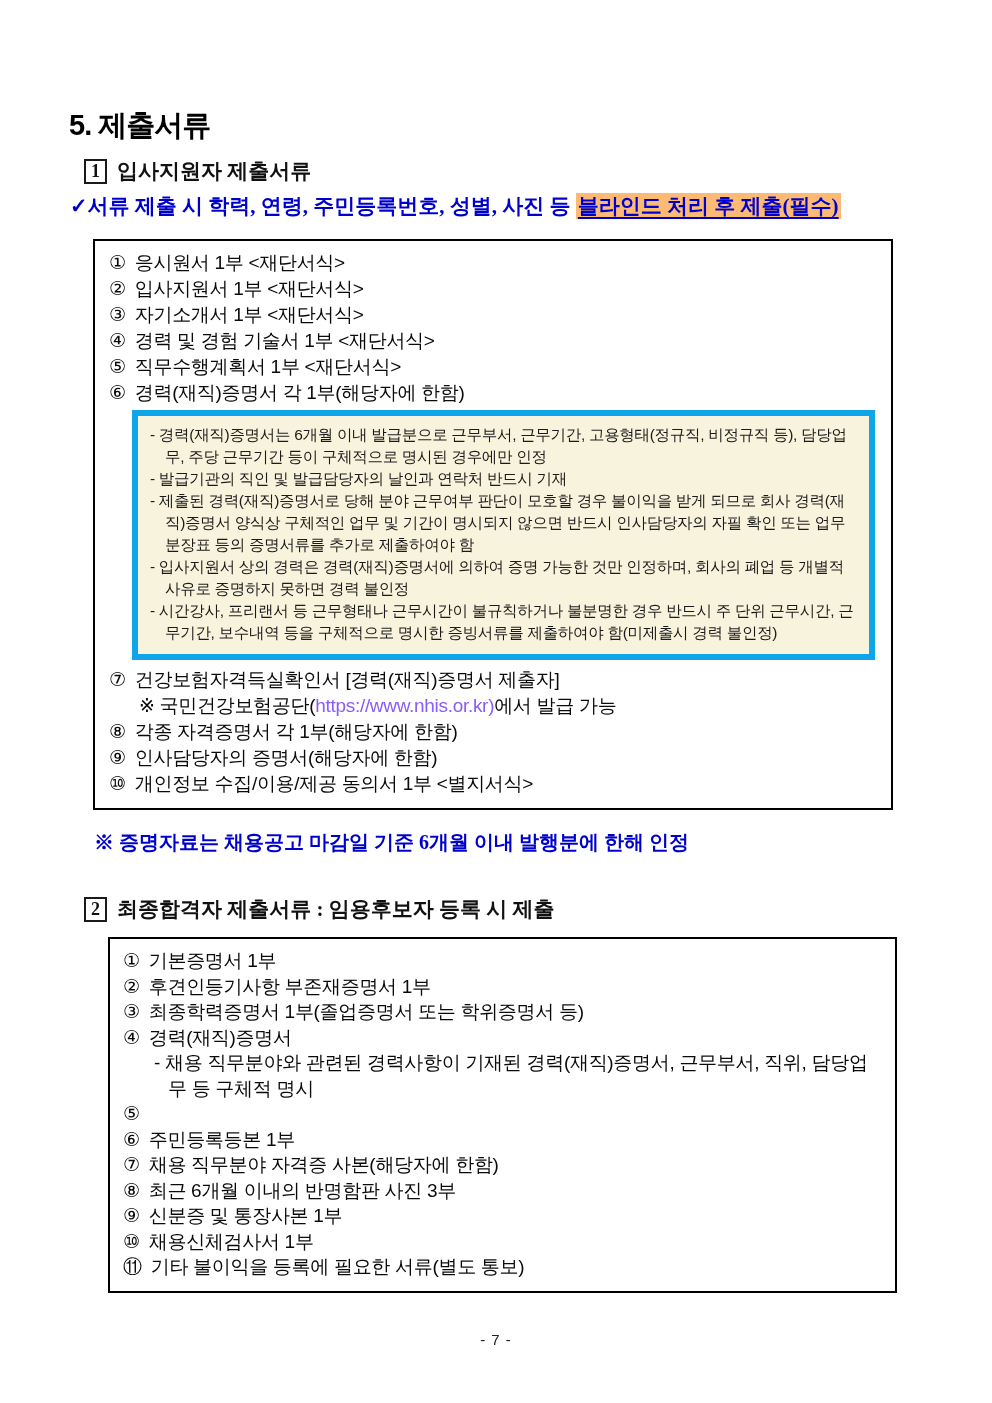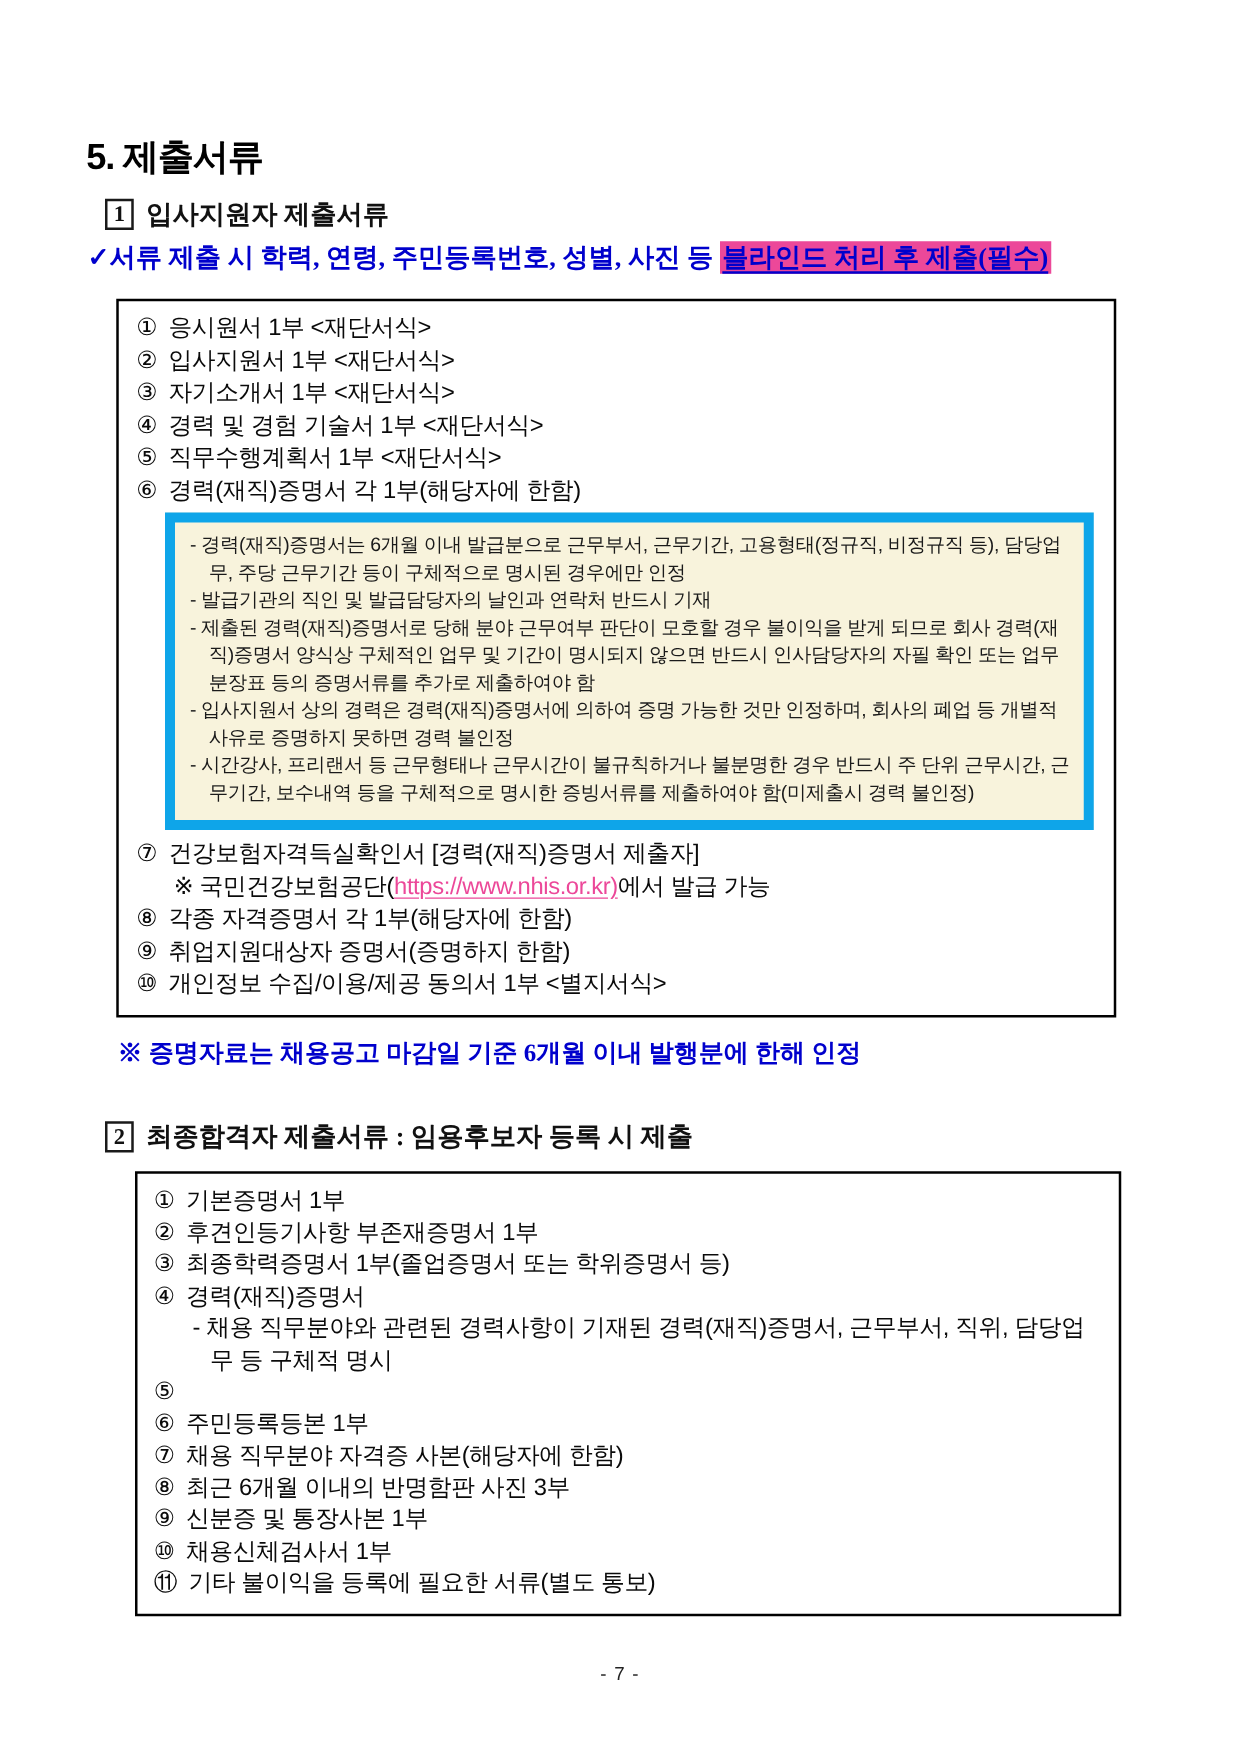--- a/index.html
+++ b/index.html
@@ -30,21 +30,21 @@
   }
   .s1-head{top:157px;}
   .s2-head{top:895px;}
   .notice{
     position:absolute;left:70px;top:192px;
     font-size:21px;font-weight:700;color:#0000cc;
     font-family:"Liberation Serif","DejaVu Serif",serif;
     white-space:nowrap;
   }
   .notice .hl{
-    background:#ec4899;
+    background:#fdba74;
     text-decoration:underline;
     text-underline-offset:4px;
     text-decoration-thickness:2px;
     padding:1px 2px;
   }
   .doc-box{
     position:absolute;
     border:2px solid #000;
     background:#fff;
     box-sizing:border-box;
@@ -56,29 +56,29 @@
     font-size:19px;line-height:26px;color:#0a0a0a;
     letter-spacing:-0.3px;
   }
   .box2 .doc-item{line-height:25.5px;}
   .doc-item .num{flex:none;}
   .sub-note{
     font-size:19px;line-height:26px;letter-spacing:-0.3px;
     padding-left:30px;color:#0a0a0a;
   }
   .sub-note .link{
-    color:#ec4899;text-decoration:underline;text-underline-offset:3px;cursor:pointer;
+    color:#8b5cf6;text-underline-offset:3px;cursor:pointer;
   }
   .sub-line{
     font-size:19px;line-height:25.5px;letter-spacing:-0.3px;
     padding-left:45px;text-indent:-14px;color:#0a0a0a;
   }
   .note-box{
     margin:4px 6px 7px 23px;
-    border:8px solid #0ea5e9;
+    border:6px solid #0ea5e9;
     background:#f8f3dc;
     padding:8px 10px 10px 12px;
   }
   .note-line{
     font-size:15.5px;line-height:22px;color:#1a1a1a;
     letter-spacing:-0.3px;
     padding-left:15px;text-indent:-15px;
   }
   .validity{
     position:absolute;left:94px;top:829px;
@@ -154,21 +154,21 @@
       <span>※ 국민건강보험공단(</span><span class="link">https://www.nhis.or.kr)</span><span>에서 발급 가능</span>
     </div>
 
     <div>
         <div class="doc-item">
           <span class="num">⑧</span>
           <span class="txt">각종 자격증명서 각 1부(해당자에 한함)</span>
         </div>
         <div class="doc-item">
           <span class="num">⑨</span>
-          <span class="txt">취업지원대상자 증명서(증명하지 한함)</span>
+          <span class="txt">인사담당자의 증명서(해당자에 한함)</span>
         </div>
         <div class="doc-item">
           <span class="num">⑩</span>
           <span class="txt">개인정보 수집/이용/제공 동의서 1부 &lt;별지서식&gt;</span>
         </div>
       </div>
   </div>
 
   <div class="validity">
     <span>※ </span><span class="utext">증명자료는 채용공고 마감일 기준 6개월 이내 발행분에 한해 인정</span>

